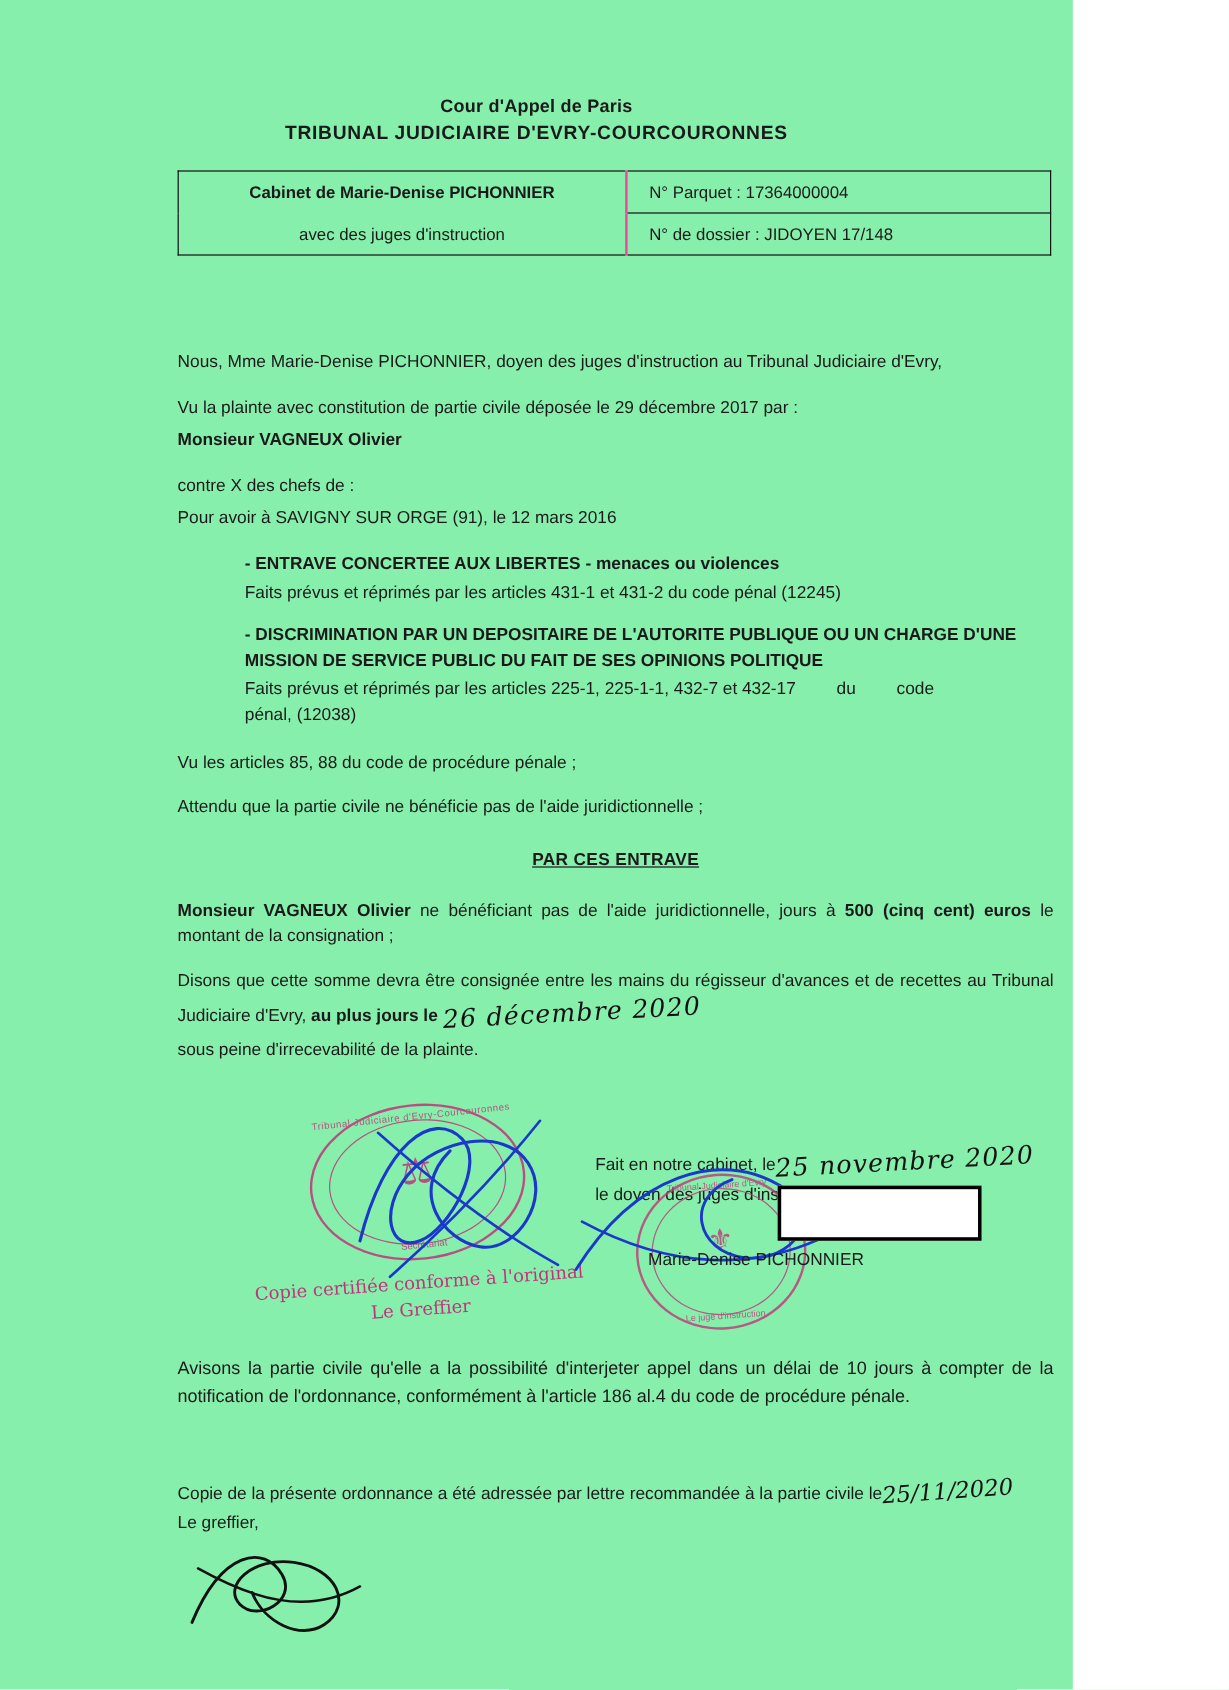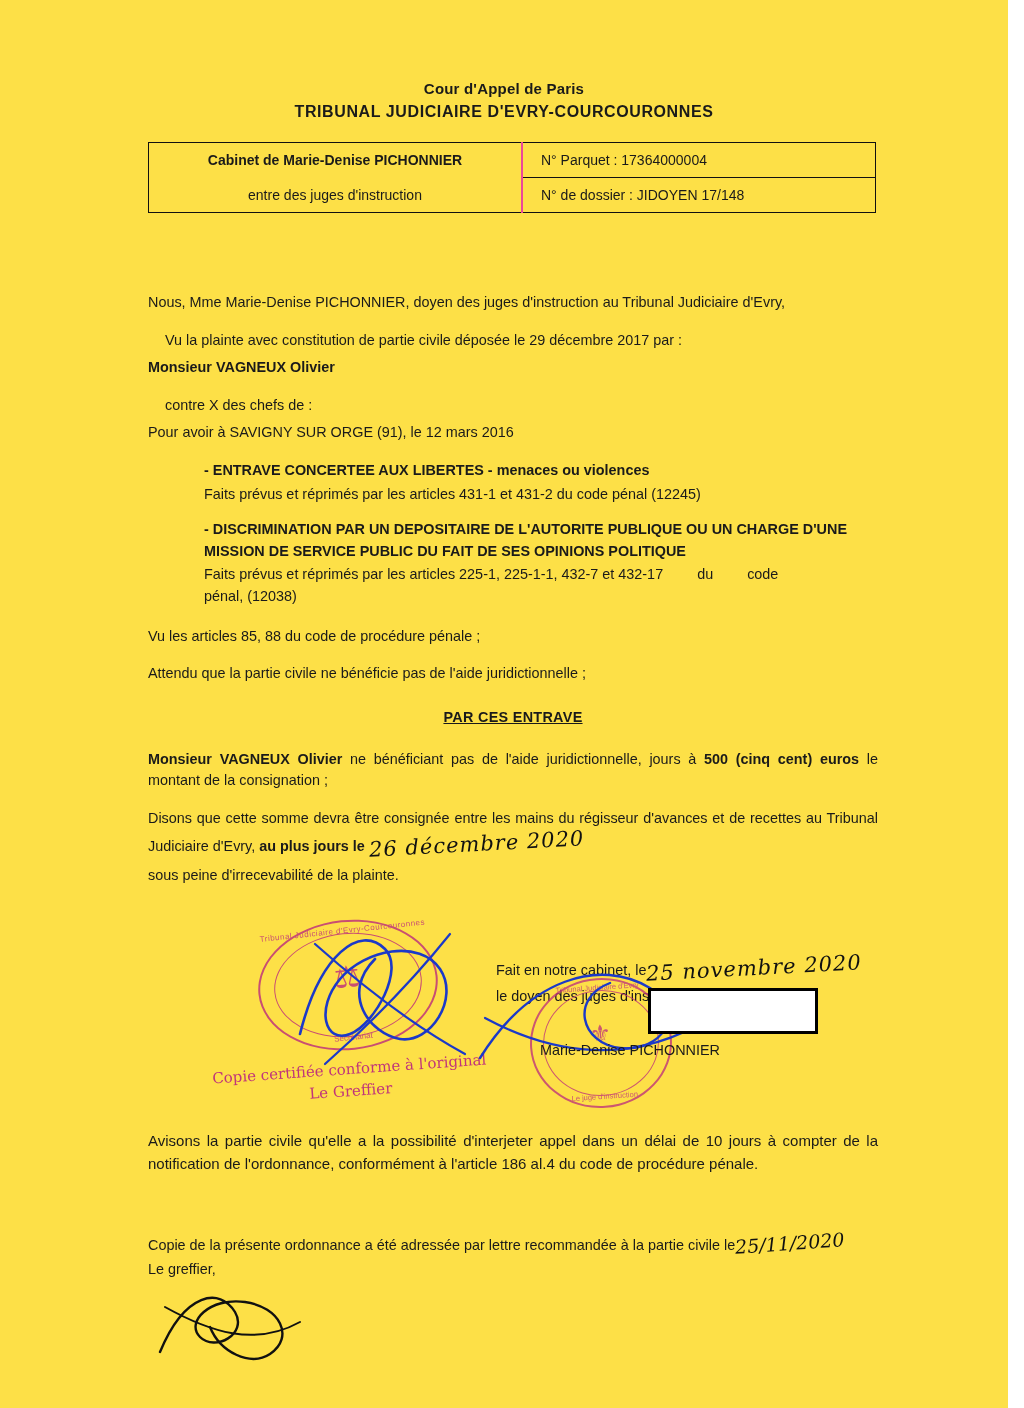--- a/index.html
+++ b/index.html
@@ -11,23 +11,23 @@
     width: 1024px;
     height: 1408px;
     position: relative;
     font-family: "Liberation Sans", sans-serif;
     color: #1a1a1a;
     overflow: hidden;
   }
   .page {
     position: absolute;
     top: 0; left: 0;
-    width: 1008px;
+    width: 894px;
     height: 1408px;
-    background: #fde047;
+    background: #86efac;
   }
   
   .hdr {
     text-align: center;
     margin-top: 78px;
     line-height: 1.45;
   }
   .hdr-line1 {
     font-size: 15px;
     font-weight: bold;
@@ -82,21 +82,21 @@
   }
   .body {
     position: absolute;
     top: 292px;
     left: 148px;
     width: 730px;
     font-size: 14.4px;
     line-height: 1.5;
   }
   .p { margin: 0 0 16px 0; }
-  .p.tight { margin-bottom: 6px; margin-left: 17px; }
+  .p.tight { margin-bottom: 6px; }
   .b { font-weight: bold; }
   .indent {
     margin-left: 56px;
   }
   .charge { margin-bottom: 14px; }
   .charge .head {
     font-weight: bold;
     margin-bottom: 2px;
   }
   .spaced-articles .sp1 { display:inline-block; width: 34px; }
@@ -281,21 +281,21 @@
     <div class="hdr-line2">TRIBUNAL JUDICIAIRE  D'EVRY-COURCOURONNES</div>
   </div>
 
   <table class="info-table">
     <tbody>
         <tr>
       <td class="left no-bottom">Cabinet de Marie-Denise PICHONNIER</td>
       <td class="right">N° Parquet : 17364000004</td>
     </tr>
     <tr>
-      <td class="left sub no-top">entre des juges d'instruction</td>
+      <td class="left sub no-top">avec des juges d'instruction</td>
       <td class="right">N° de dossier :  JIDOYEN 17/148</td>
     </tr>
   </tbody>
     </table>
 
 
   <div class="body">
 
     <p class="p just">Nous, Mme Marie-Denise PICHONNIER, doyen des juges d'instruction au Tribunal Judiciaire d'Evry,</p>
 

